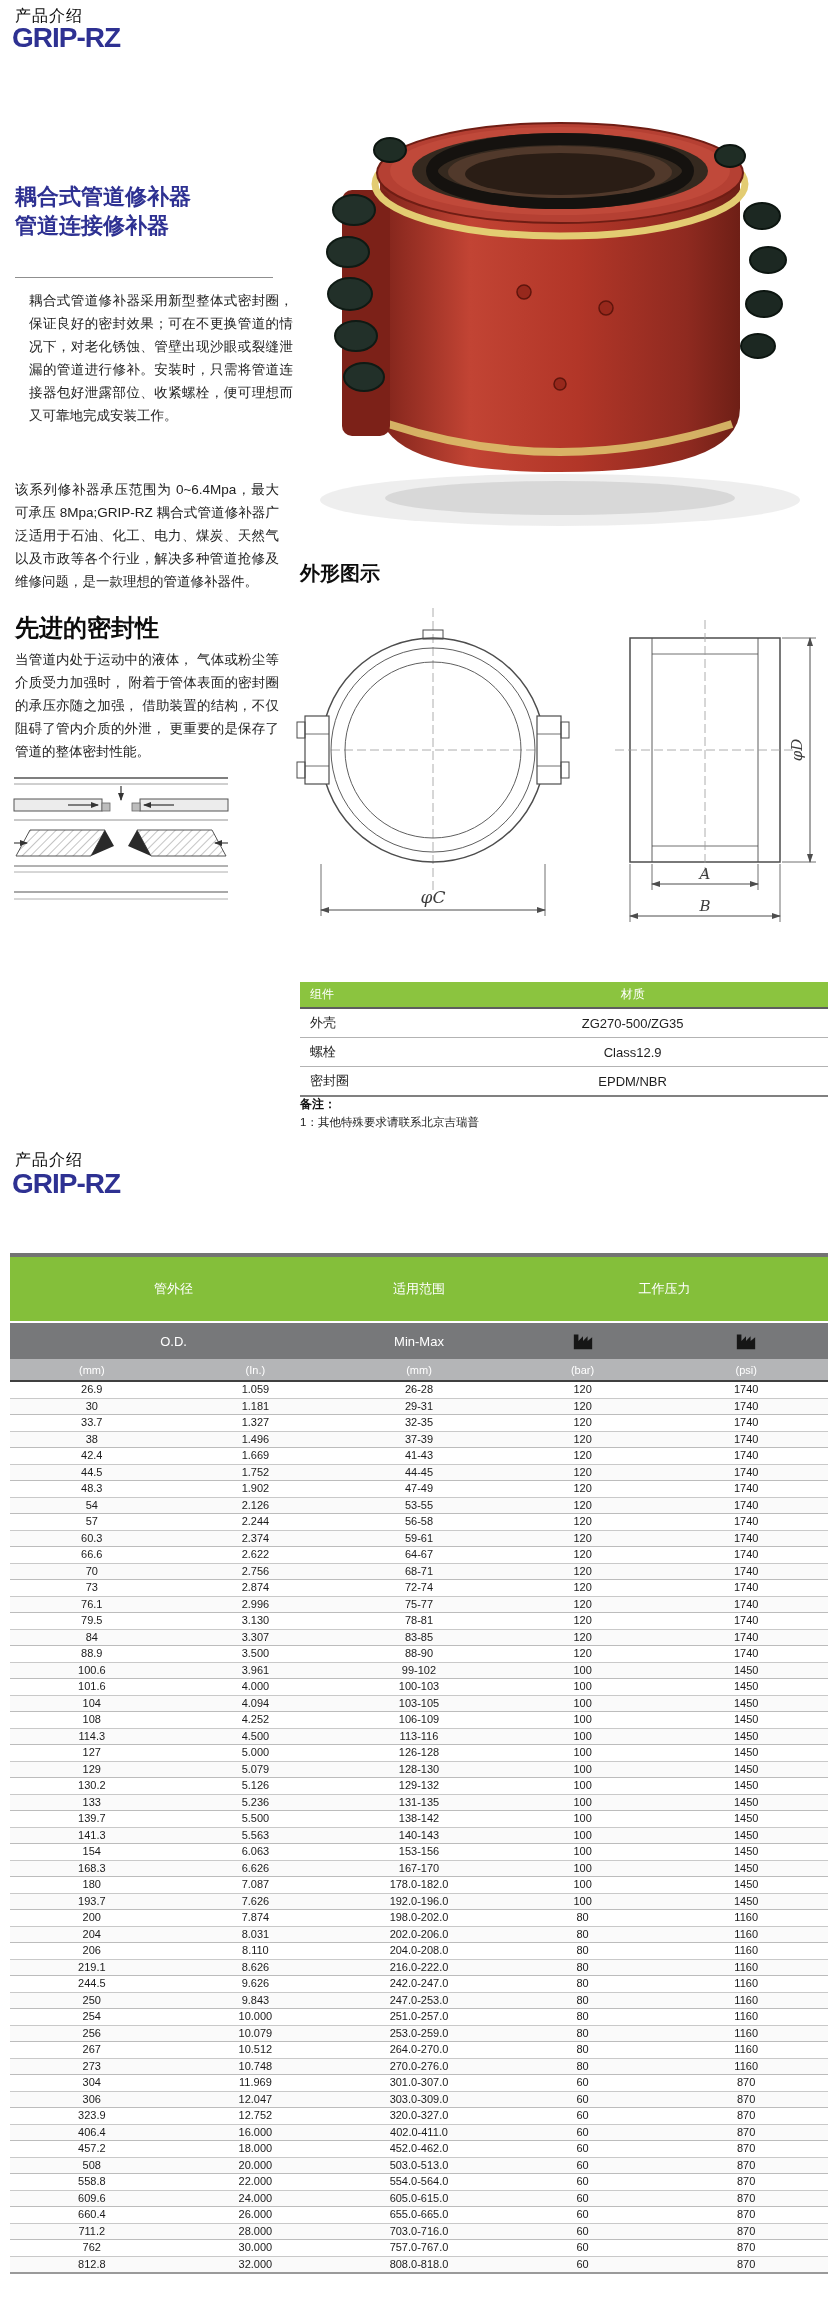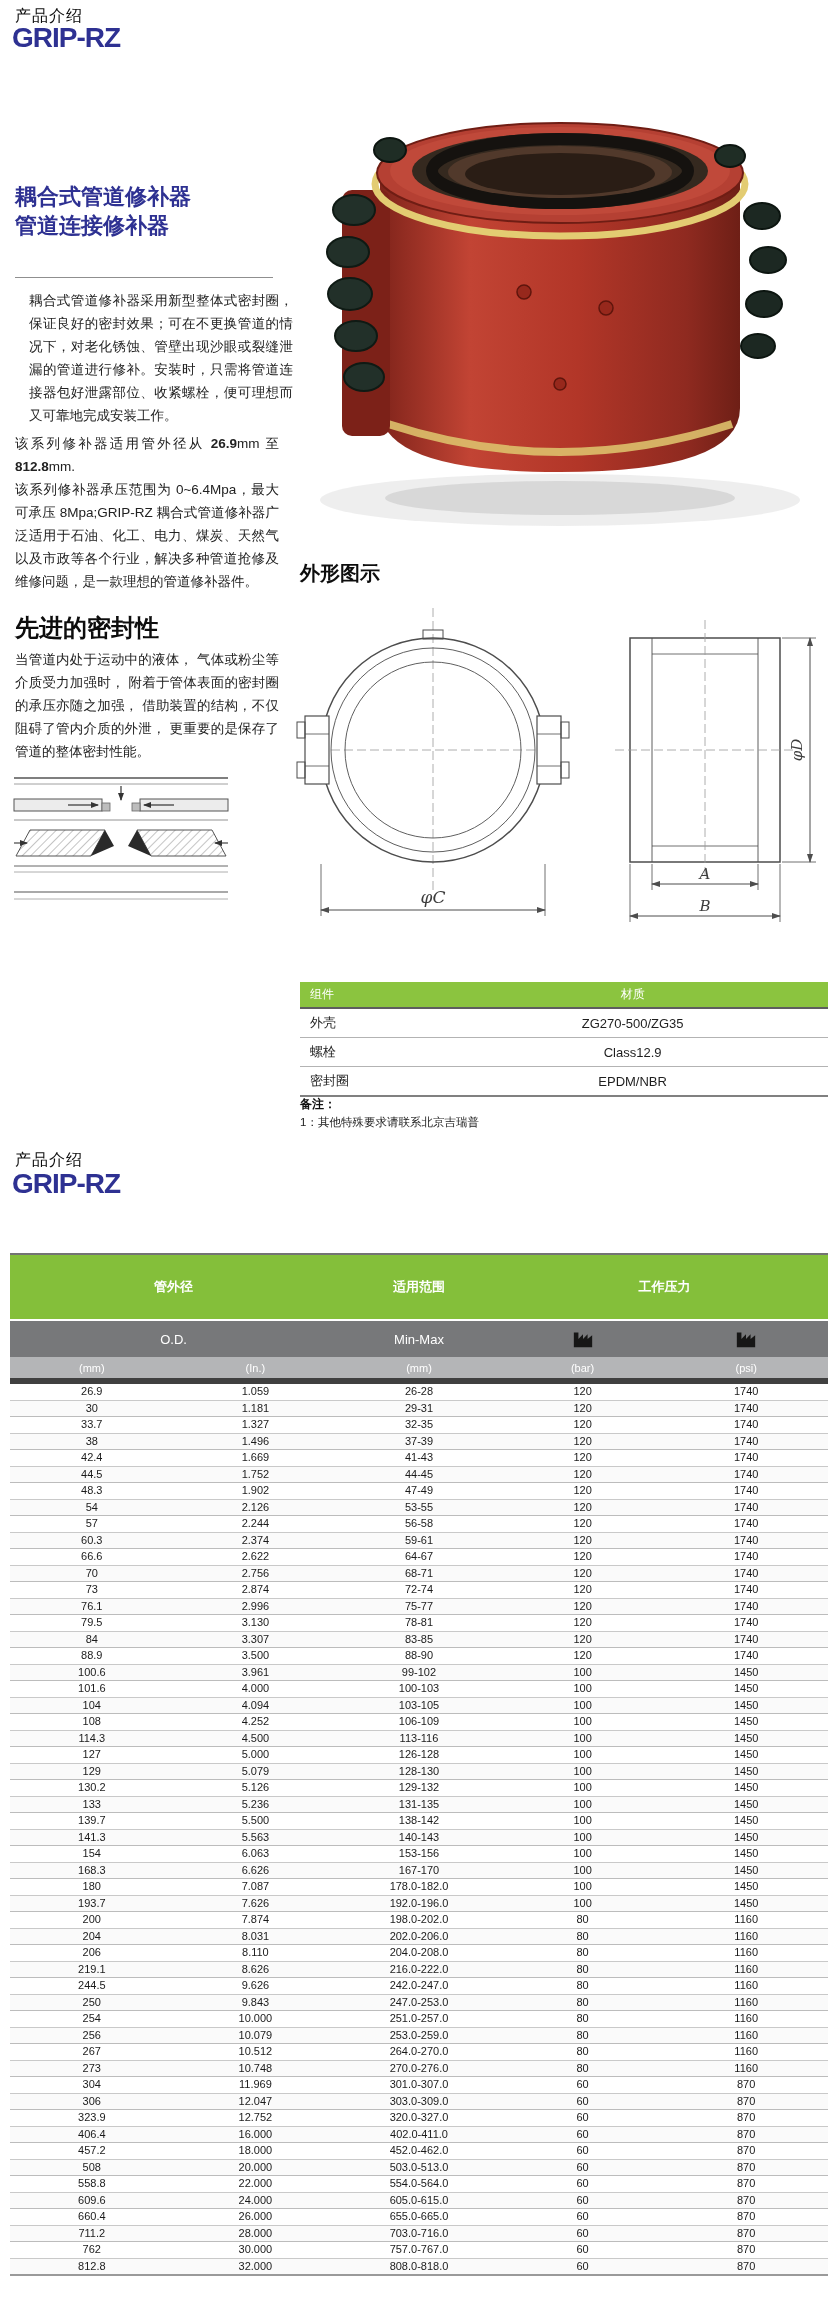--- a/index.html
+++ b/index.html
@@ -21,25 +21,25 @@
   table.mat thead th:first-child{text-align:left;padding-left:10px;}
   table.mat thead th:last-child{text-align:center;}
   table.mat tbody td{font-size:13px;height:26px;border-bottom:1px solid #b3b3b3;color:#1e1e1e;text-align:center;}
   table.mat tbody td:first-child{text-align:left;padding-left:10px;}
   table.mat tbody tr:last-child td{border-bottom:2px solid #808080;}
   .note-title{font-size:12px;font-weight:bold;color:#111;}
   .note-item{font-size:11.5px;color:#222;margin-top:2px;}
   
   table.spec{width:818px;border-collapse:collapse;table-layout:fixed;}
   table.spec col{width:20%;}
-  table.spec tr.g th{background:#84bf3a;color:#fff;font-size:13px;font-weight:bold;height:62px;
-      border-top:2px solid #737373;border-bottom:2px solid #ffffff;}
+  table.spec tr.g th{background:#84bf3a;color:#fff;font-size:13px;font-weight:normal;height:62px;
+      border-top:4px solid #737373;border-bottom:2px solid #ffffff;}
   table.spec tr.s th{background:#77787a;color:#fff;font-size:13px;font-weight:normal;height:34px;margin-top:48px;}
   table.spec tr.u th{background:#b4b5b7;color:#fff;font-size:11px;font-weight:normal;height:19px;
-      border-bottom:6px solid #404040;}
+      border-bottom:2px solid #404040;}
   table.spec tbody td{font-size:11px;text-align:center;color:#1a1a1a;height:15.5px;line-height:15.5px;
       padding:0;border-bottom:1px solid #c9c9c9;background:#ffffff;}
   table.spec tbody tr:nth-child(even) td{background:#fafafa;border-bottom-color:#bcbcbc;}
   table.spec tbody tr:last-child td{border-bottom:2px solid #9a9a9a;}
   svg text{font-family:"DejaVu Serif","Liberation Serif",serif;}
 </style>
 </head>
 <body>
 
 <div class="page">
@@ -48,23 +48,20 @@
   <div class="abs brand" style="left:12px;top:22px;">GRIP-RZ</div>
 
   <div class="abs blue-title" style="left:15px;top:182px;">
     <div>耦合式管道修补器</div>
     <div>管道连接修补器</div>
   </div>
   <div class="abs divider" style="left:15px;top:277px;"></div>
 
   <div class="abs body-text" style="left:29px;top:289px;">耦合式管道修补器采用新型整体式密封圈，保证良好的密封效果；可在不更换管道的情况下，对老化锈蚀、管壁出现沙眼或裂缝泄漏的管道进行修补。安装时，只需将管道连接器包好泄露部位、收紧螺栓，便可理想而又可靠地完成安装工作。</div>
 
-  <div class="abs body-text" style="left:15px;top:432px;">
-    <span>该系列修补器适用管外径从 </span><b>26.9</b><span>mm 至 </span><b>812.8</b><span>mm.</span>
-  </div>
 
   <div class="abs body-text" style="left:15px;top:478px;">该系列修补器承压范围为 0~6.4Mpa，最大可承压 8Mpa;GRIP-RZ 耦合式管道修补器广泛适用于石油、化工、电力、煤炭、天然气以及市政等各个行业，解决多种管道抢修及维修问题，是一款理想的管道修补器件。</div>
 
   <div class="abs seal-heading" style="left:15px;top:612px;">先进的密封性</div>
   <div class="abs body-text" style="left:15px;top:648px;">当管道内处于运动中的液体， 气体或粉尘等介质受力加强时， 附着于管体表面的密封圈的承压亦随之加强， 借助装置的结构，不仅阻碍了管内介质的外泄， 更重要的是保存了管道的整体密封性能。</div>
 
   <svg class="abs" style="left:12px;top:772px;" width="218" height="134" viewBox="0 0 218 134">
     <defs>
       <pattern id="hatch" width="6" height="6" patternUnits="userSpaceOnUse" patternTransform="rotate(45)">
         <line x1="0" y1="0" x2="0" y2="6" stroke="#8a8a8a" stroke-width="1"></line>

